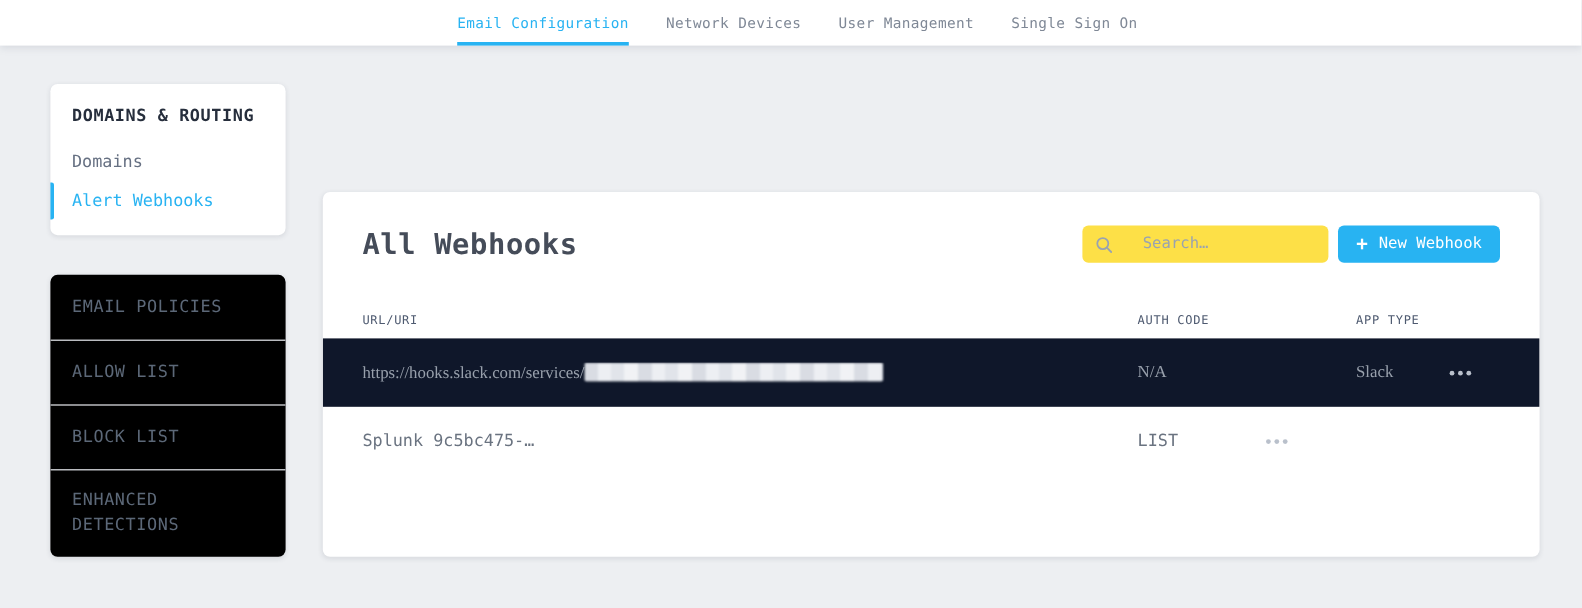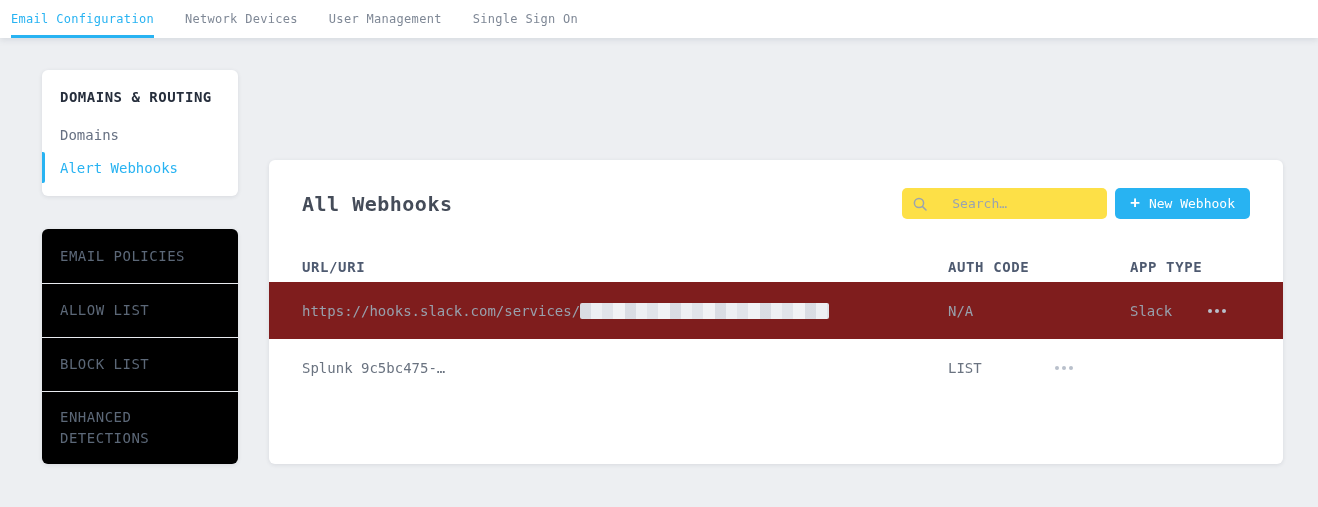--- a/index.html
+++ b/index.html
@@ -10,20 +10,21 @@
     overflow: hidden;
     -webkit-font-smoothing: antialiased;
   }
 
   
   .topnav {
     position: relative; z-index: 5;
     height: 38px; background: #ffffff;
     display: flex; gap: 31px; padding-left: 11px;
     box-shadow: 0 2px 6px rgba(110,120,140,.18);
+    justify-content: center;
   }
   .tab {
     display: flex; align-items: center;
     font-size: 12px; color: #7f8896; letter-spacing: .3px;
     border-bottom: 3px solid transparent; padding-top: 3px;
     cursor: pointer; white-space: nowrap;
   }
   .tab.active { color: #28b3f2; border-bottom-color: #28b3f2; }
 
   
@@ -54,21 +55,21 @@
   .group-item {
     min-height: 54px; display: flex; align-items: center;
     padding: 15px 18px; font-size: 14px; line-height: 21px;
     color: #5c6878; letter-spacing: .5px; cursor: pointer;
   }
   .group-item + .group-item { border-top: 1px solid #e8eaef; }
 
   
   .main-card { flex: 1; height: 304px; overflow: hidden; }
   .main-header { display: flex; align-items: center; padding: 28px 33px 0 33px; }
-  .page-title { font-size: 20px; font-weight: bold; color: #454c59; letter-spacing: .5px; }
+  .page-title { font-size: 24px; font-weight: bold; color: #454c59; letter-spacing: .5px; }
 
   .search-box {
     margin-left: auto; width: 205px; height: 31px;
     background: #fde047; border-radius: 5px;
     display: flex; align-items: center; gap: 25px; padding: 0 11px;
   }
   .search-box svg { flex-shrink: 0; }
   .search-box input {
     border: 0; background: transparent; outline: none; width: 100%;
     font-family: inherit; font-size: 13px; color: #5d6674;
@@ -80,23 +81,23 @@
     background: #28b3f2; border: 0; border-radius: 5px;
     color: #fff; font-family: inherit; font-size: 13px;
     display: flex; align-items: center; gap: 9px; cursor: pointer;
     white-space: nowrap;
   }
   .plus-glyph { font-size: 16px; font-weight: bold; line-height: 1; margin-top: -1px; }
 
   
   .tgrid { display: grid; grid-template-columns: 646px 182px 1fr; align-items: center; padding-left: 33px; }
   .table-header { height: 30px; margin-top: 33px; }
-  .col-header { font-size: 14px; color: #4e5a70; letter-spacing: .6px; white-space: nowrap; font-weight: bold; }
+  .col-header { font-size: 10px; color: #4e5a70; letter-spacing: .6px; white-space: nowrap; }
   .trow { height: 57px; font-size: 14px; }
-  .trow.highlight { background: #7f1d1d; }
+  .trow.highlight { background: #0f172a; font-family: Liberation Serif, serif; }
 
   .url-cell { white-space: nowrap; overflow: hidden; }
   .trow.highlight .cell { color: #98a0ac; }
   .trow .cell { color: #6a7380; }
   .app-cell { display: flex; align-items: center; }
 
   .redact {
     display: inline-block; vertical-align: -3px; height: 16px; border-radius: 2px;
     background:
       repeating-linear-gradient(90deg,

